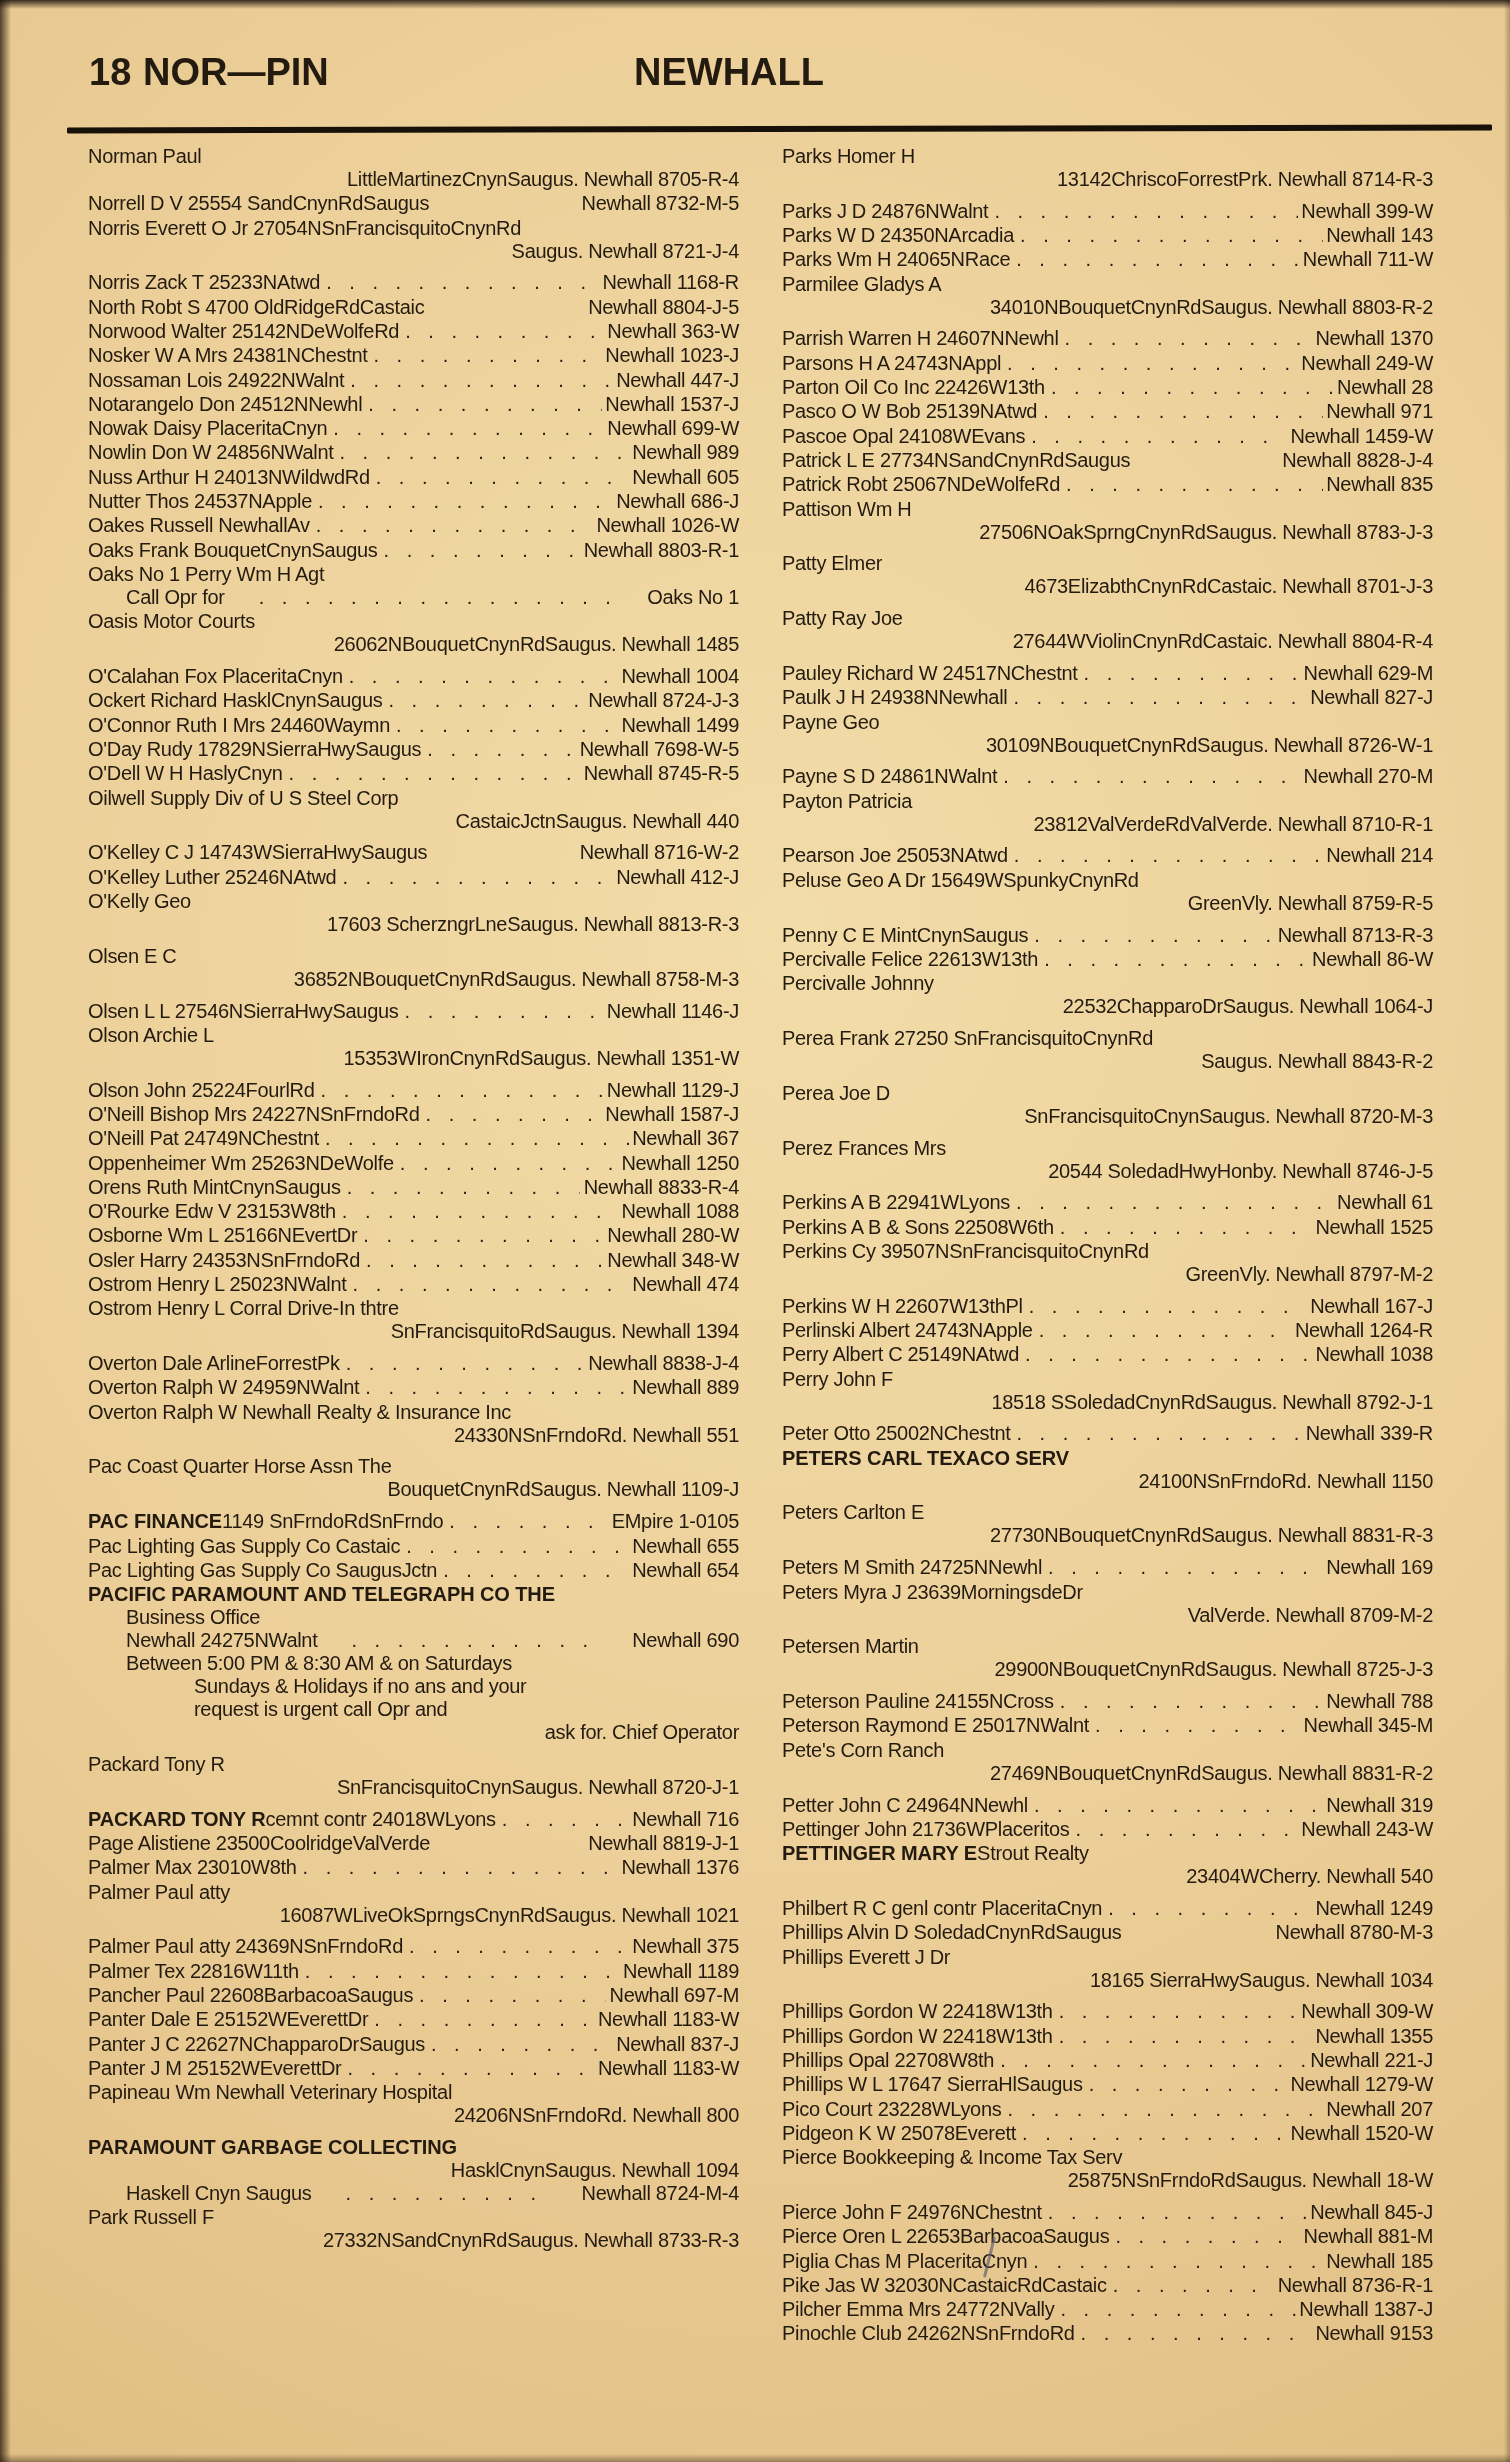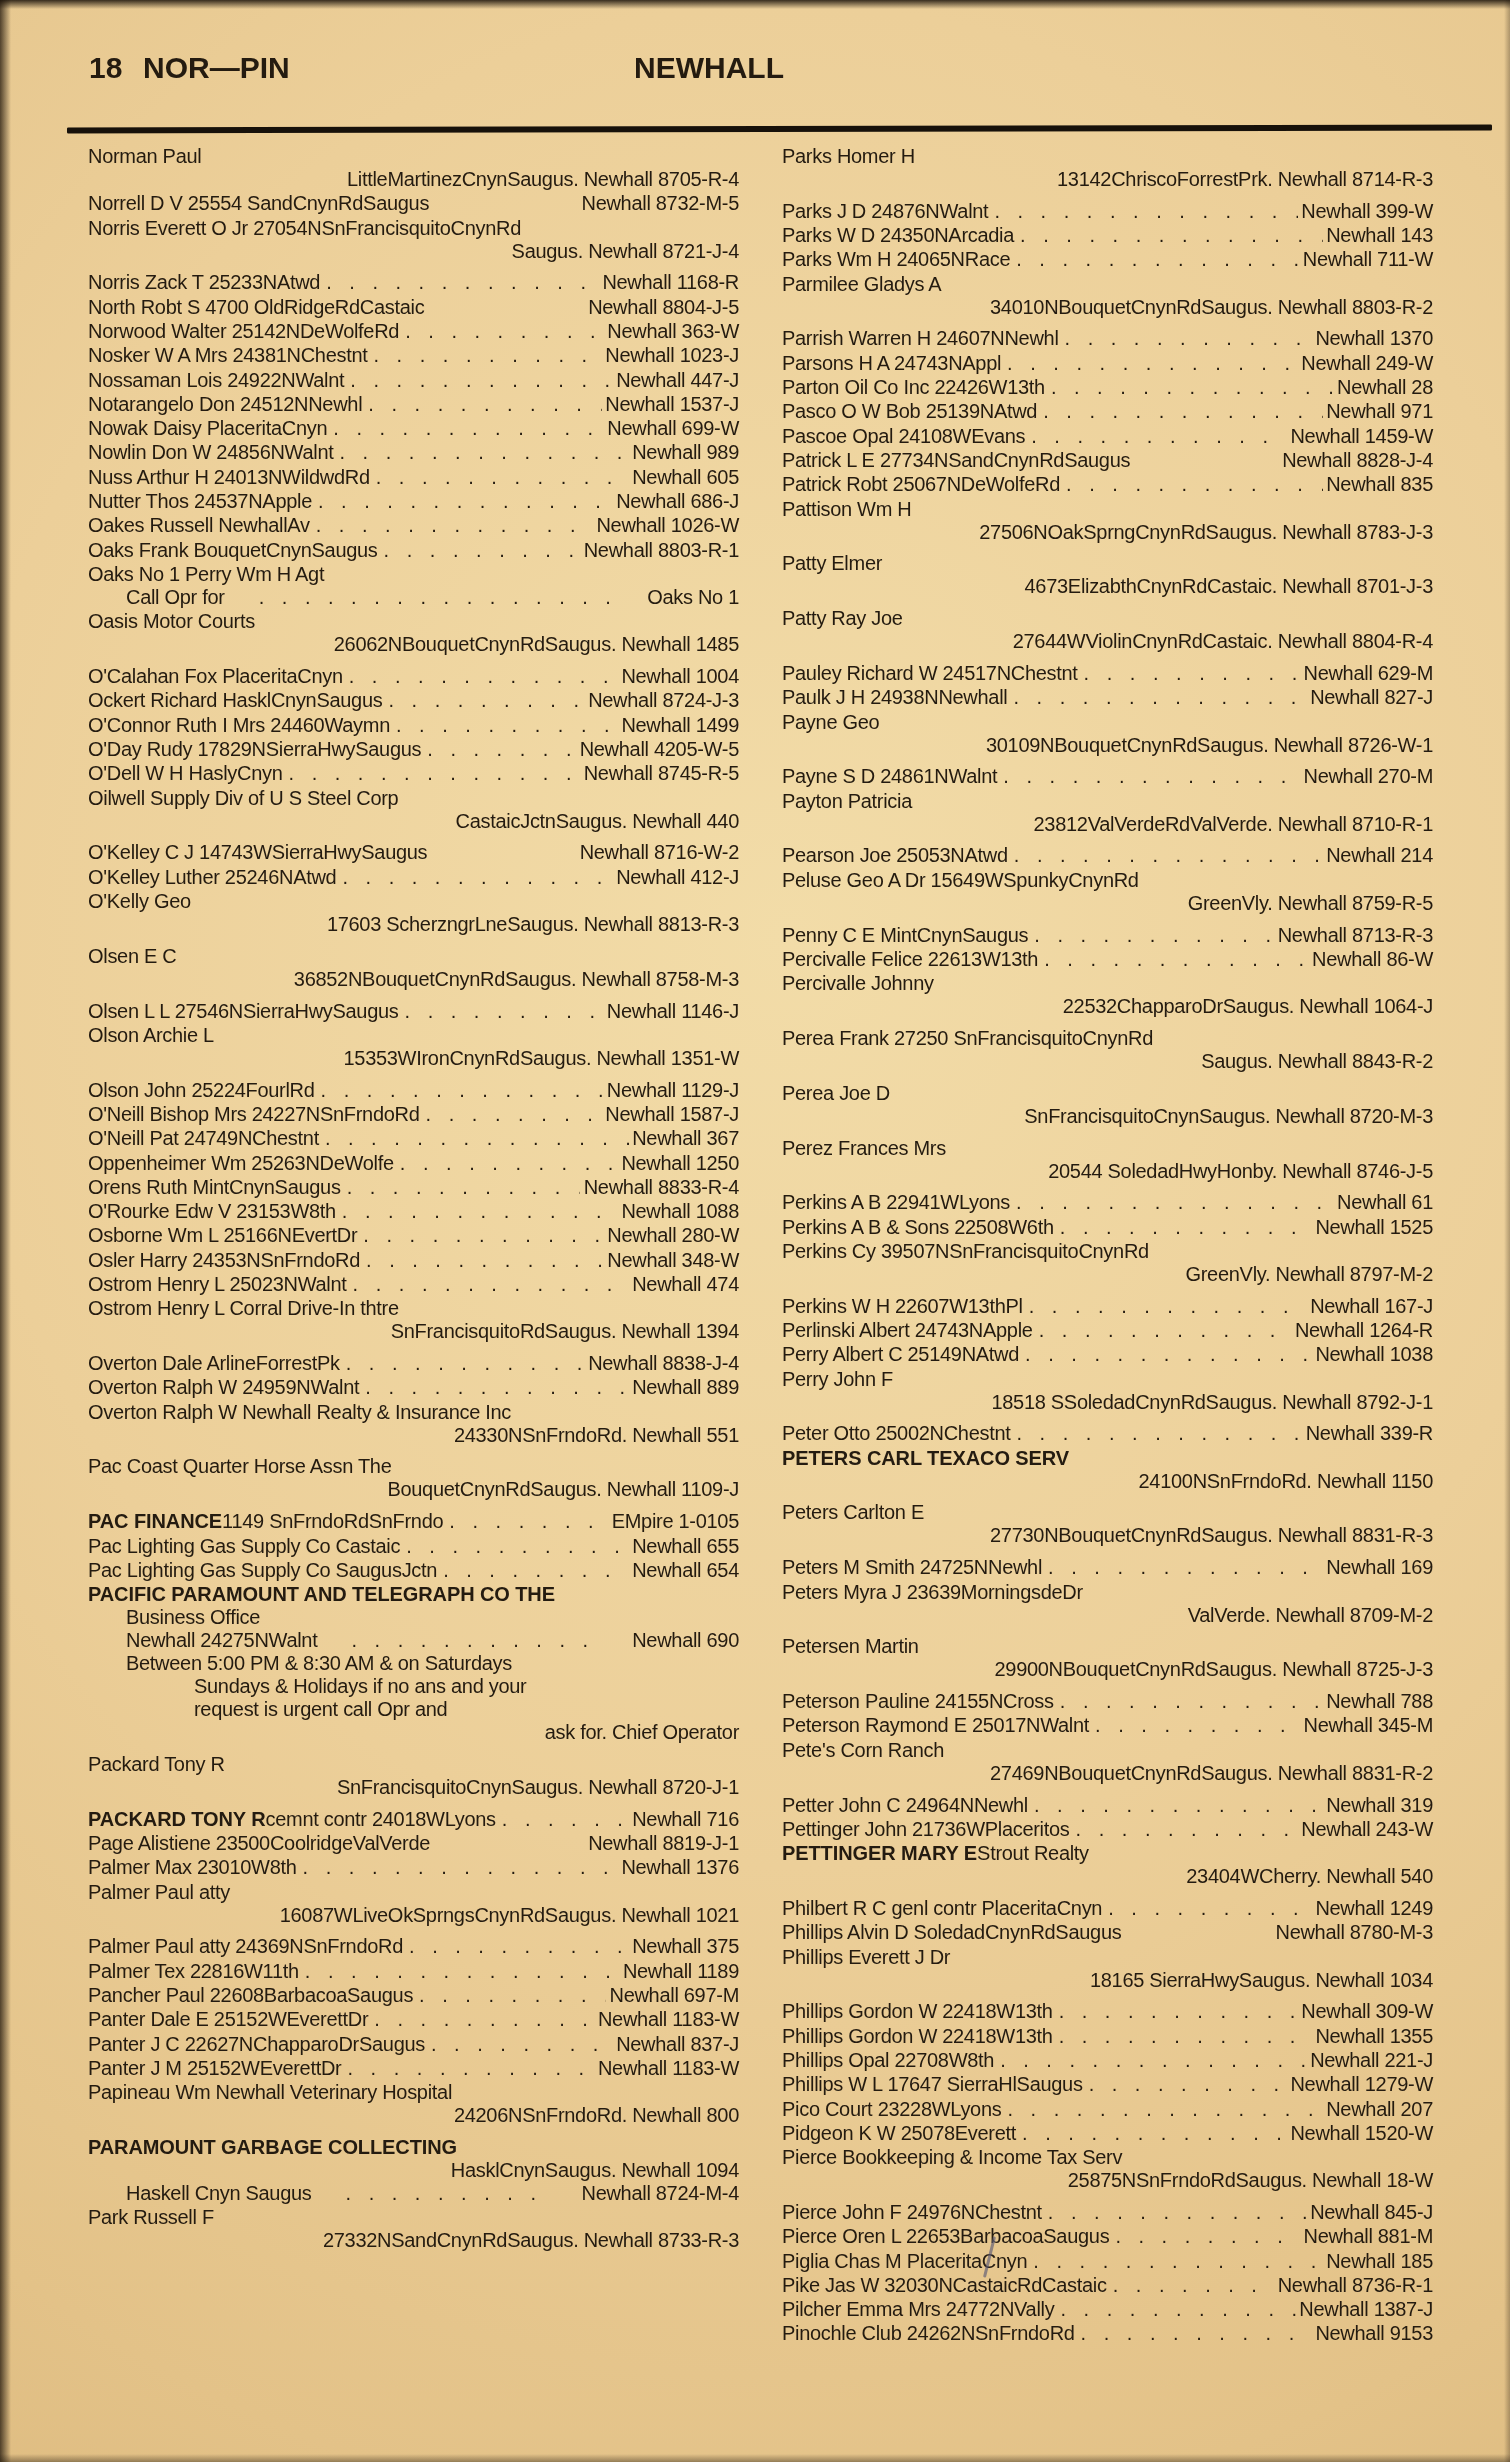--- a/index.html
+++ b/index.html
@@ -15,21 +15,21 @@
   .edge-top{position:absolute;top:0;left:0;right:0;height:9.4px;
     background:linear-gradient(180deg, rgba(25,17,9,.85), rgba(25,17,9,0));}
   .edge-left{position:absolute;top:0;left:0;bottom:0;width:10.8px;
     background:linear-gradient(90deg, rgba(30,20,10,.75), rgba(30,20,10,0));}
   .edge-right{position:absolute;top:0;right:0;bottom:0;width:6.7px;
     background:linear-gradient(270deg, rgba(30,20,10,.35), rgba(30,20,10,0));}
   .edge-bottom{position:absolute;bottom:0;left:0;right:0;height:8px;
     background:linear-gradient(0deg, rgba(30,20,10,.4), rgba(30,20,10,0));}
 
   .header{position:absolute;top:51px;left:0;right:0;height:40px;
-    font-weight:700;font-size:30px;letter-spacing:0;text-decoration:underline;}
+    font-weight:700;font-size:38px;letter-spacing:0;text-decoration:underline;}
   .pgnum{position:absolute;left:89px;top:0;}
   .section-range{position:absolute;left:143px;top:0;}
   .exchange-title{position:absolute;left:634px;top:0;}
 
   .rule{position:absolute;top:126px;left:67px;right:19px;height:6px;
     background:#17110a;border-radius:1.3px;transform:rotate(-0.12deg);}
 
   .cols{position:absolute;top:145px;left:88px;right:78px;display:flex;gap:43px;}
   .col{flex:1 1 0;min-width:0;}
 
@@ -216,21 +216,21 @@
           <div class="line">
             <span class="t">O'Connor Ruth I Mrs 24460Waymn</span>
             <span class="leader"></span>
             <span class="r">Newhall 1499</span>
           </div>
         </div>
         <div class="entry">
           <div class="line">
             <span class="t">O'Day Rudy 17829NSierraHwySaugus</span>
             <span class="leader"></span>
-            <span class="r">Newhall 4205-W-5</span>
+            <span class="r">Newhall 7698-W-5</span>
           </div>
         </div>
         <div class="entry">
           <div class="line">
             <span class="t">O'Dell W H HaslyCnyn</span>
             <span class="leader"></span>
             <span class="r">Newhall 8745-R-5</span>
           </div>
         </div>
         <div class="entry gap">

